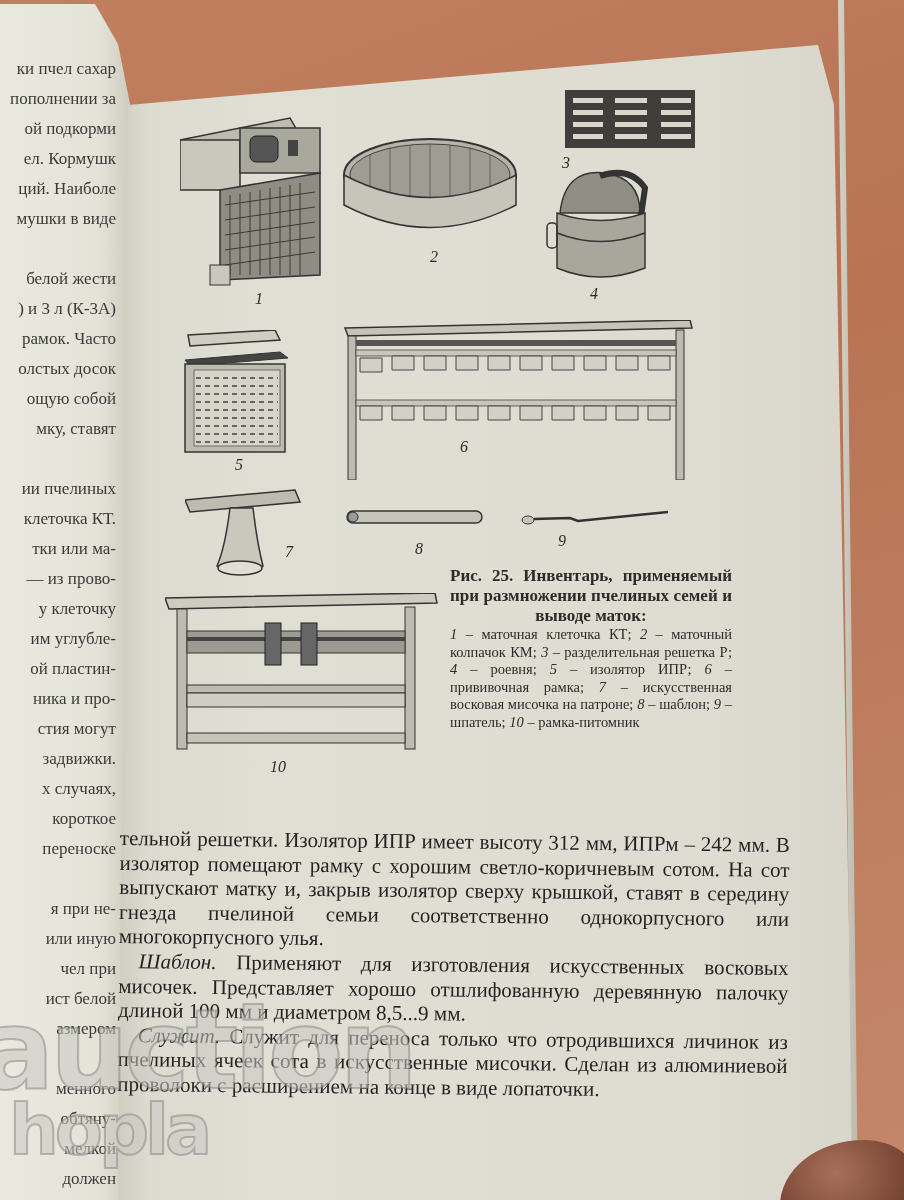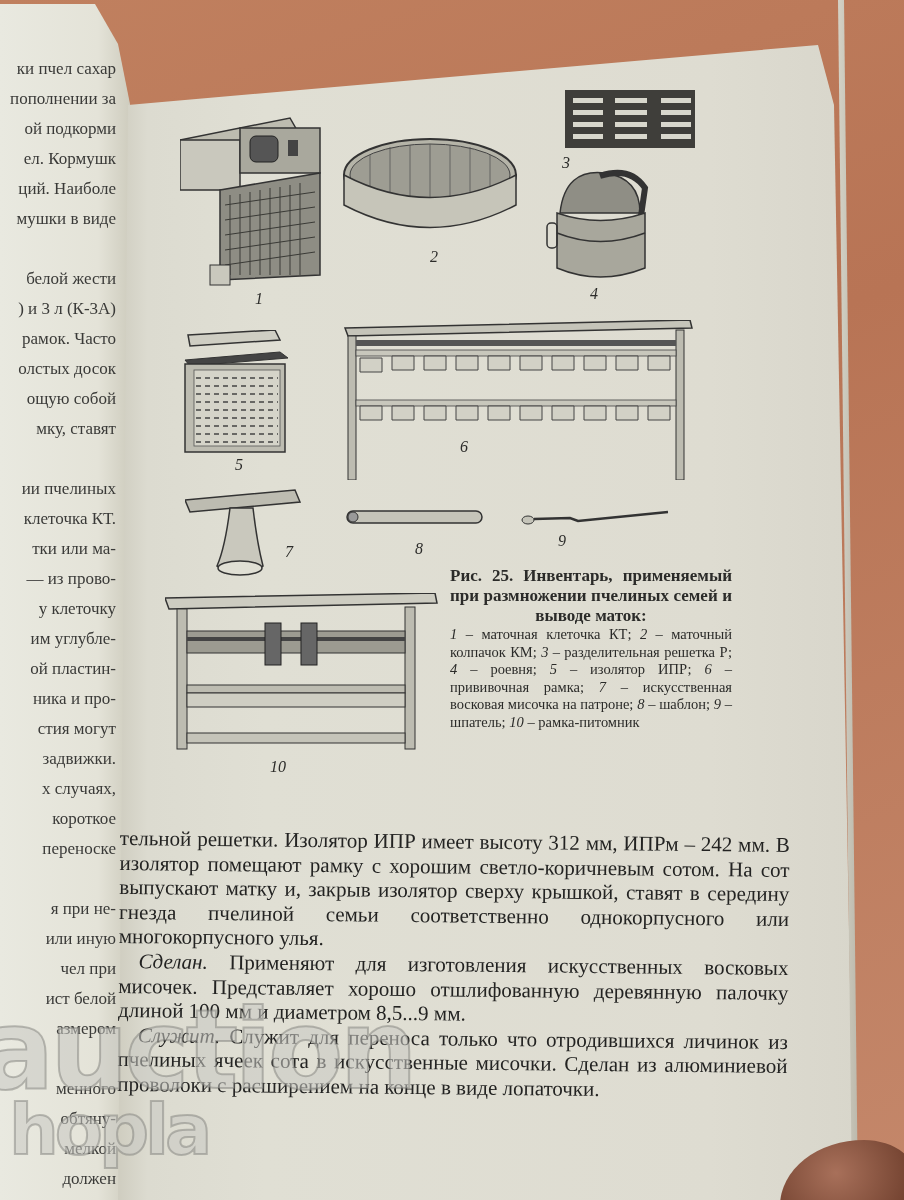--- a/index.html
+++ b/index.html
@@ -283,21 +283,21 @@
   <span class="fig-num" style="left:110px;top:668px">10</span>
 </div>
 
 <div class="caption">
   <div class="caption-title">Рис. 25. Инвентарь, применяемый при размножении пчелиных семей и выводе маток:</div>
   <div class="caption-items" id="caption-items"><span><span class="num">1</span> – <span>маточная клеточка КТ;</span> </span><span><span class="num">2</span> – <span>маточный колпачок КМ;</span> </span><span><span class="num">3</span> – <span>разделительная решетка Р;</span> </span><span><span class="num">4</span> – <span>роевня;</span> </span><span><span class="num">5</span> – <span>изолятор ИПР;</span> </span><span><span class="num">6</span> – <span>прививочная рамка;</span> </span><span><span class="num">7</span> – <span>искусственная восковая мисочка на патроне;</span> </span><span><span class="num">8</span> – <span>шаблон;</span> </span><span><span class="num">9</span> – <span>шпатель;</span> </span><span><span class="num">10</span> – <span>рамка-питомник</span> </span></div>
 </div>
 
 <div class="body-text">
   <p>тельной решетки. Изолятор ИПР имеет высоту 312 мм, ИПРм – 242 мм. В изолятор помещают рамку с хорошим светло-коричневым сотом. На сот выпускают матку и, закрыв изолятор сверху крышкой, ставят в середину гнезда пчелиной семьи соответственно однокорпусного или многокорпусного улья.</p>
-  <p class="indent"><em>Сделан.</em><span> Применяют для изготовления искусственных восковых мисочек. Представляет хорошо отшлифованную деревянную палочку длиной 100 мм и диаметром 8,5...9 мм.</span></p>
+  <p class="indent"><em>Шаблон.</em><span> Применяют для изготовления искусственных восковых мисочек. Представляет хорошо отшлифованную деревянную палочку длиной 100 мм и диаметром 8,5...9 мм.</span></p>
   <p class="indent"><em>Служит.</em><span> Служит для переноса только что отродившихся личинок из пчелиных ячеек сота в искусственные мисочки. Сделан из алюминиевой проволоки с расширением на конце в виде лопаточки.</span></p>
 </div>
 
 <div class="watermark">
   <span>auction</span>
   <small>hopla</small>
 </div>
 
 <div class="finger"></div>
 

